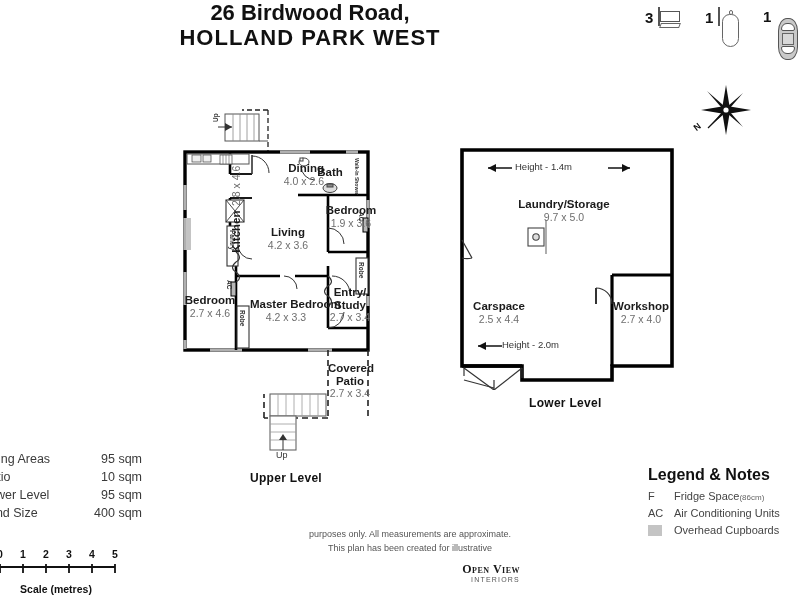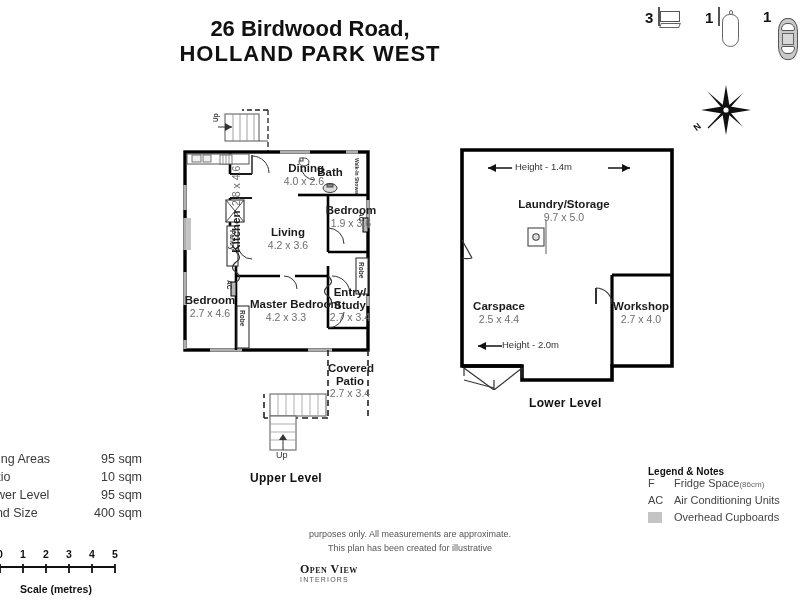--- a/index.html
+++ b/index.html
@@ -11,21 +11,21 @@
     width: 800px; height: 600px;
     position: relative;
     overflow: hidden;
     font-family: "Liberation Sans", sans-serif;
     color: #1a1a1a;
   }
   .abs { position: absolute; }
 
   
   #title-block {
-    left: 0; top: 16px; width: 620px;
+    left: 0; top: 0; width: 620px;
     text-align: center;
     line-height: 1.15;
   }
   #title-line1 {
     font-size: 22px; font-weight: bold; letter-spacing: 0px;
     color: #111;
   }
   #title-line2 {
     font-size: 22px; font-weight: bold; letter-spacing: 1px;
     color: #111;
@@ -140,42 +140,42 @@
     transform: translateX(-50%);
   }
   #scale-caption {
     margin-top: 3px; text-align: center; width: 124px;
     font-size: 10.5px; font-weight: bold; color: #111;
   }
 
   
   #legend { left: 648px; top: 466px; width: 150px; }
   #legend-title {
-    font-size: 10px; font-weight: bold; color: #111; 
+    font-size: 16px; font-weight: bold; color: #111; margin-bottom: 6px;
   }
   .legend-row {
     display: flex; align-items: baseline; margin-bottom: 5px;
     font-size: 11px; color: #444;
   }
   .legend-key {
     width: 26px; flex: 0 0 26px;
     font-size: 11px; color: #444;
   }
   .legend-swatch {
     width: 14px; height: 11px; background: #c4c4c4; flex: 0 0 14px;
     margin-right: 12px; align-self: center;
   }
   .legend-sub { font-size: 8px; color: #666; }
 
   
   #disclaimer {
     left: 250px; top: 528px; width: 320px;
     text-align: center; font-size: 9px; color: #555; line-height: 1.5;
   }
-  #brand { left: 300px; top: 562px; width: 220px; text-align: left; }
+  #brand { left: 300px; top: 562px; width: 220px; text-align: right; }
   #brand-name {
     font-family: "Liberation Serif", serif;
     font-size: 12px; font-weight: bold; color: #1a1a1a;
     font-variant: small-caps; letter-spacing: 0.5px;
   }
   #brand-sub {
     font-size: 7px; color: #555; letter-spacing: 1.2px; margin-top: -1px;
   }
   #brand-phone {
     font-size: 10.5px; font-weight: bold; color: #111; margin-top: 2px;

